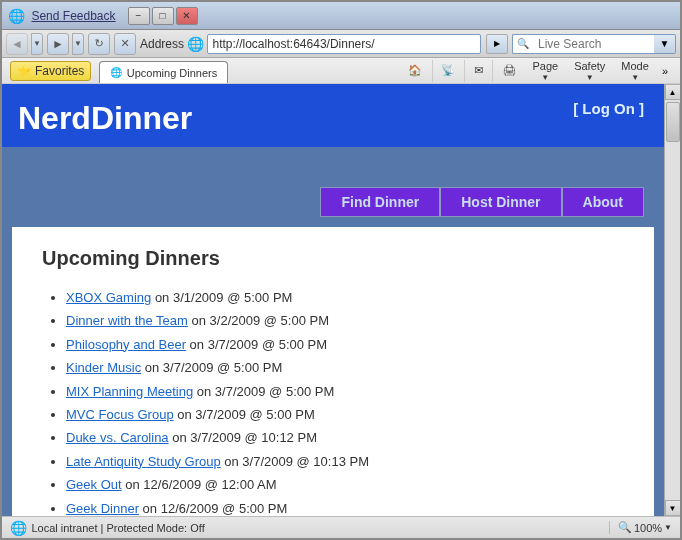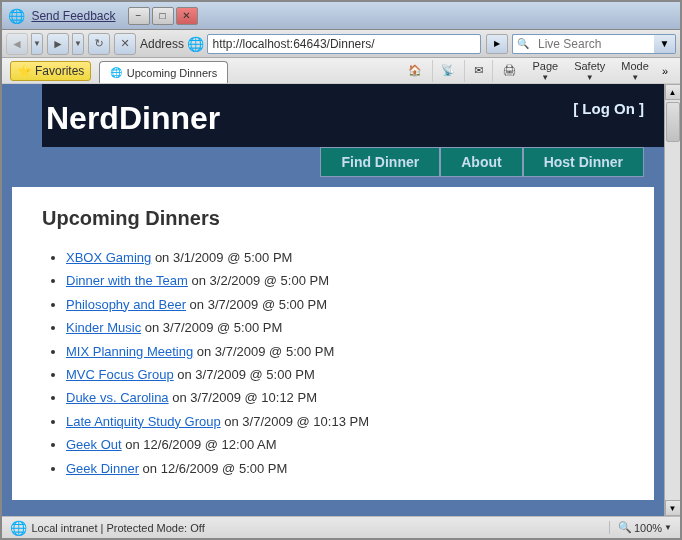--- a/index.html
+++ b/index.html
@@ -230,26 +230,25 @@
     }
 
     
     .page-inner {
       background: #5577aa;
       min-height: 100%;
       padding: 0;
     }
 
     .site-header {
-      background: #0f172a;
-      padding: 16px 20px 10px 4px;
+      background: #1d4ed8;
+      padding: 16px 20px 10px 16px;
       display: flex;
       justify-content: space-between;
       align-items: flex-start;
-      margin-left: 40px;
     }
     .site-logo {
       font-size: 32px;
       font-weight: bold;
       color: white;
       font-family: Arial, sans-serif;
     }
     .site-login {
       color: #ddeeff;
       font-size: 15px;
@@ -261,28 +260,29 @@
     }
 
     .nav-tabs {
       display: flex;
       justify-content: flex-end;
       padding: 0 20px 0 20px;
       gap: 0;
       background: #5577aa;
     }
     .nav-tab {
-      background: #0f766e;
+      background: #6d28d9;
       border: 1px solid #8899bb;
       color: #c8ddf0;
       padding: 6px 20px;
       font-size: 14px;
       font-weight: bold;
       cursor: pointer;
       text-decoration: none;
+      margin-top: 40px;
     }
 
     .content-box {
       background: white;
       margin: 10px 10px 10px 10px;
       padding: 20px 30px;
       min-height: 300px;
     }
     .page-title {
       font-size: 20px;
@@ -419,22 +419,22 @@
 
         <div class="site-header">
           <div class="site-logo">NerdDinner</div>
           <div class="site-login">
             <span>[ </span><a href="#">Log On</a><span> ]</span>
           </div>
         </div>
 
         <div class="nav-tabs">
           <a class="nav-tab">Find Dinner</a>
+          <a class="nav-tab">Host Dinner</a>
           <a class="nav-tab">About</a>
-          <a class="nav-tab">Host Dinner</a>
         </div>
 
         <div class="content-box">
           <h2 class="page-title">Upcoming Dinners</h2>
           <ul class="dinner-list" id="dinner-list">
 
           <li><a href="#" class="dinner-link">XBOX Gaming</a><span class="dinner-date"> on 3/1/2009 @ 5:00 PM</span></li>
               <li><a href="#" class="dinner-link">Dinner with the Team</a><span class="dinner-date"> on 3/2/2009 @ 5:00 PM</span></li>
               <li><a href="#" class="dinner-link">Philosophy and Beer</a><span class="dinner-date"> on 3/7/2009 @ 5:00 PM</span></li>
               <li><a href="#" class="dinner-link">Kinder Music</a><span class="dinner-date"> on 3/7/2009 @ 5:00 PM</span></li>

